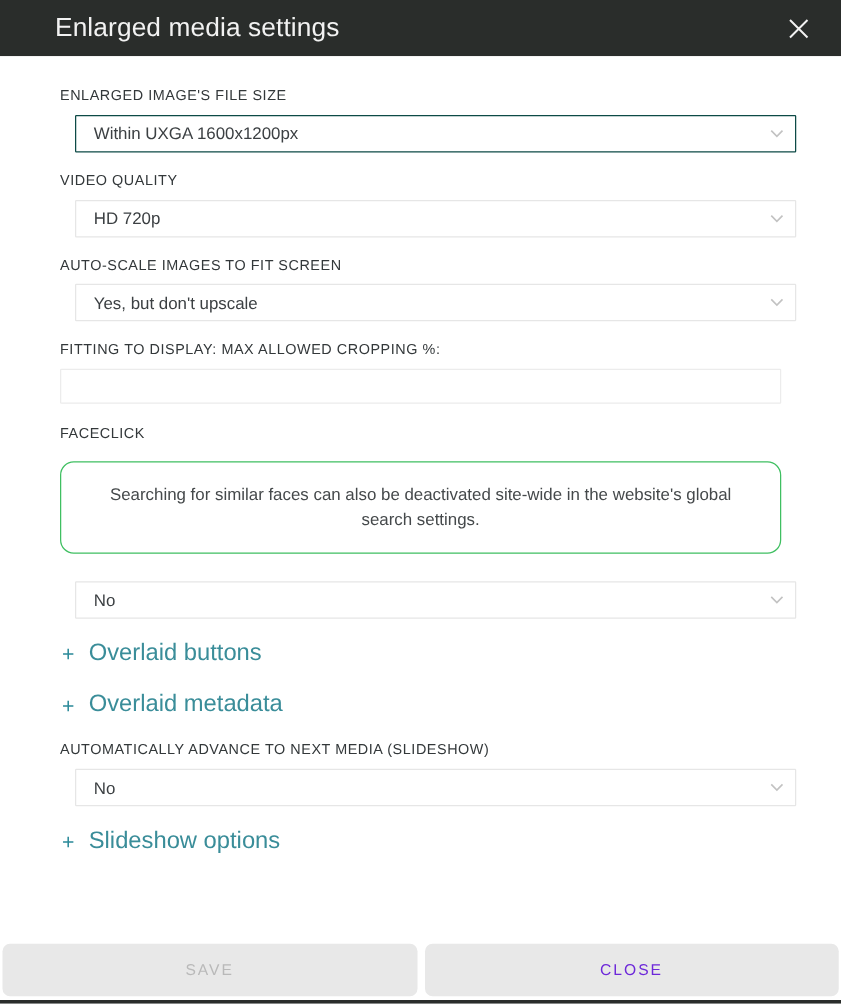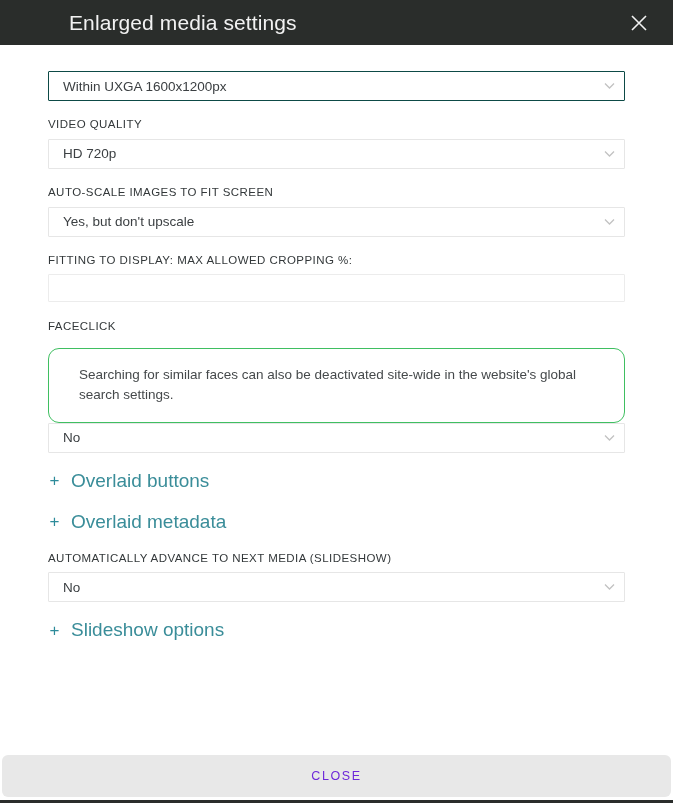--- a/index.html
+++ b/index.html
@@ -22,21 +22,21 @@
   }
 
   
   .modal-header {
     height: 45px;
     min-height: 45px;
     background: #2a2d2b;
     display: flex;
     align-items: center;
     justify-content: space-between;
-    padding: 0 20px 0 69px;
+    padding: 0 20px 0 44px;
   }
   .modal-title {
     color: #f2f2f2;
     font-size: 21px;
     font-weight: 400;
     letter-spacing: 0.1px;
     line-height: 1;
   }
   .close-btn {
     width: 28px;
@@ -65,20 +65,21 @@
     text-transform: uppercase;
     margin-bottom: 7px;
     line-height: 1.2;
     font-weight: 400;
   }
 
   .select-wrap {
     position: relative;
     width: 100%;
     margin-bottom: 17px;
+    margin-left: 12px;
   }
   .select-box {
     width: 100%;
     height: 30px;
     border: 1px solid #e6e6e6;
     background: #ffffff;
     display: flex;
     align-items: center;
     padding: 0 28px 0 14px;
     font-size: 13.5px;
@@ -117,24 +118,26 @@
     font-family: "Liberation Sans", sans-serif;
     margin-bottom: 18px;
     border-radius: 1px;
     outline: none;
   }
 
   .info-box {
     border: 1.4px solid #3fbf61;
     border-radius: 11px;
     padding: 16px 30px;
+    text-align: center;
     font-size: 13.5px;
     color: #45494b;
     line-height: 1.5;
     margin-top: 14px;
+    margin-bottom: 22px;
   }
 
   .expander {
     display: flex;
     align-items: center;
     gap: 10px;
     margin-bottom: 19px;
     cursor: pointer;
     width: max-content;
   }
@@ -193,20 +196,21 @@
         <svg width="18" height="18" viewBox="0 0 18 18">
           <path d="M2 2 L16 16 M16 2 L2 16" stroke="#f2f2f2" stroke-width="1.6" fill="none"></path>
         </svg>
       </span>
     </button>
   </div>
 
   <div class="modal-body">
 
     
+    <div class="field-label">ENLARGED IMAGE'S FILE SIZE</div>
     <div class="select-wrap">
       <div class="select-box focused">Within UXGA 1600x1200px</div>
       <span class="chev">
         <svg width="11" height="7" viewBox="0 0 11 7">
             <path d="M1 1 L5.5 5.5 L10 1" stroke="#c2c2c2" stroke-width="1.3" fill="none"></path>
           </svg>
       </span>
     </div>
 
     
@@ -276,16 +280,17 @@
 
     
     <div class="expander">
       <span class="plus-icon">+</span>
       <span class="expander-label">Slideshow options</span>
     </div>
 
   </div>
 
   <div class="modal-footer">
+    <button class="footer-btn disabled">SAVE</button>
     <button class="footer-btn primary">CLOSE</button>
   </div>
 
 </div>
 
 </body></html>

